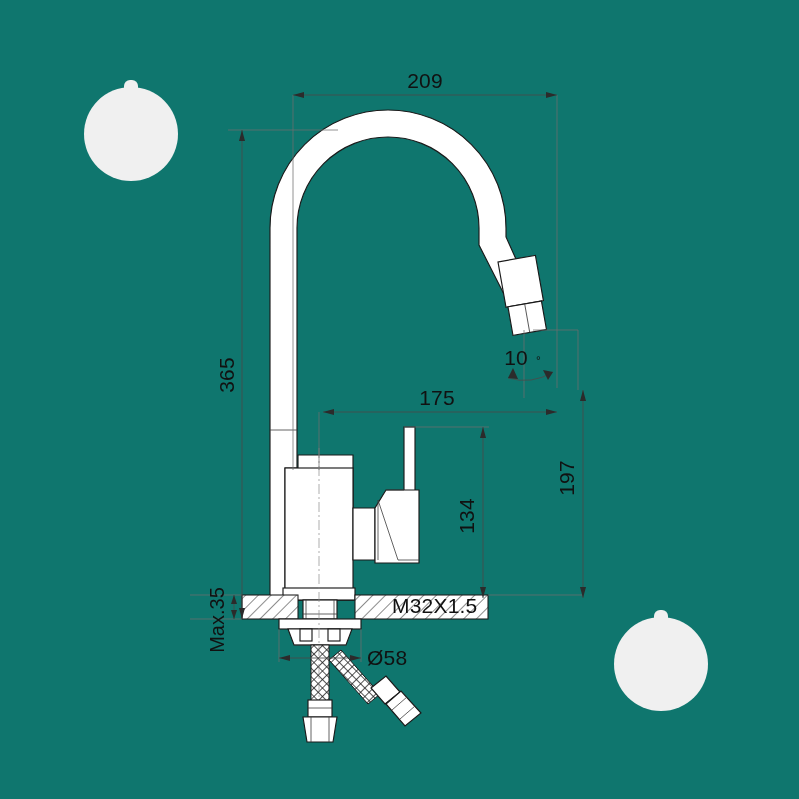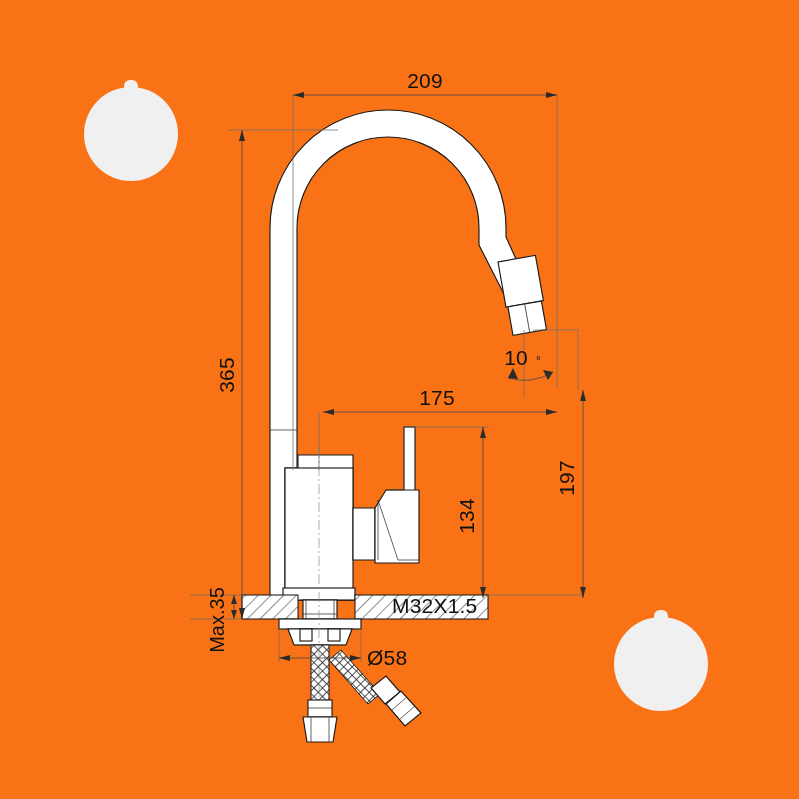--- a/index.html
+++ b/index.html
@@ -10,21 +10,21 @@
   body {
     width: 799px;
     height: 799px;
     font-family: "Liberation Sans", sans-serif;
     overflow: hidden;
   }
   #drawing-root {
     position: relative;
     width: 799px;
     height: 799px;
-    background: #f97316;
+    background: #0f766e;
   }
   svg.sheet {
     display: block;
     width: 799px;
     height: 799px;
   }
   .outline {
     fill: #ffffff;
     stroke: #1a1a1a;
     stroke-width: 1.15;

